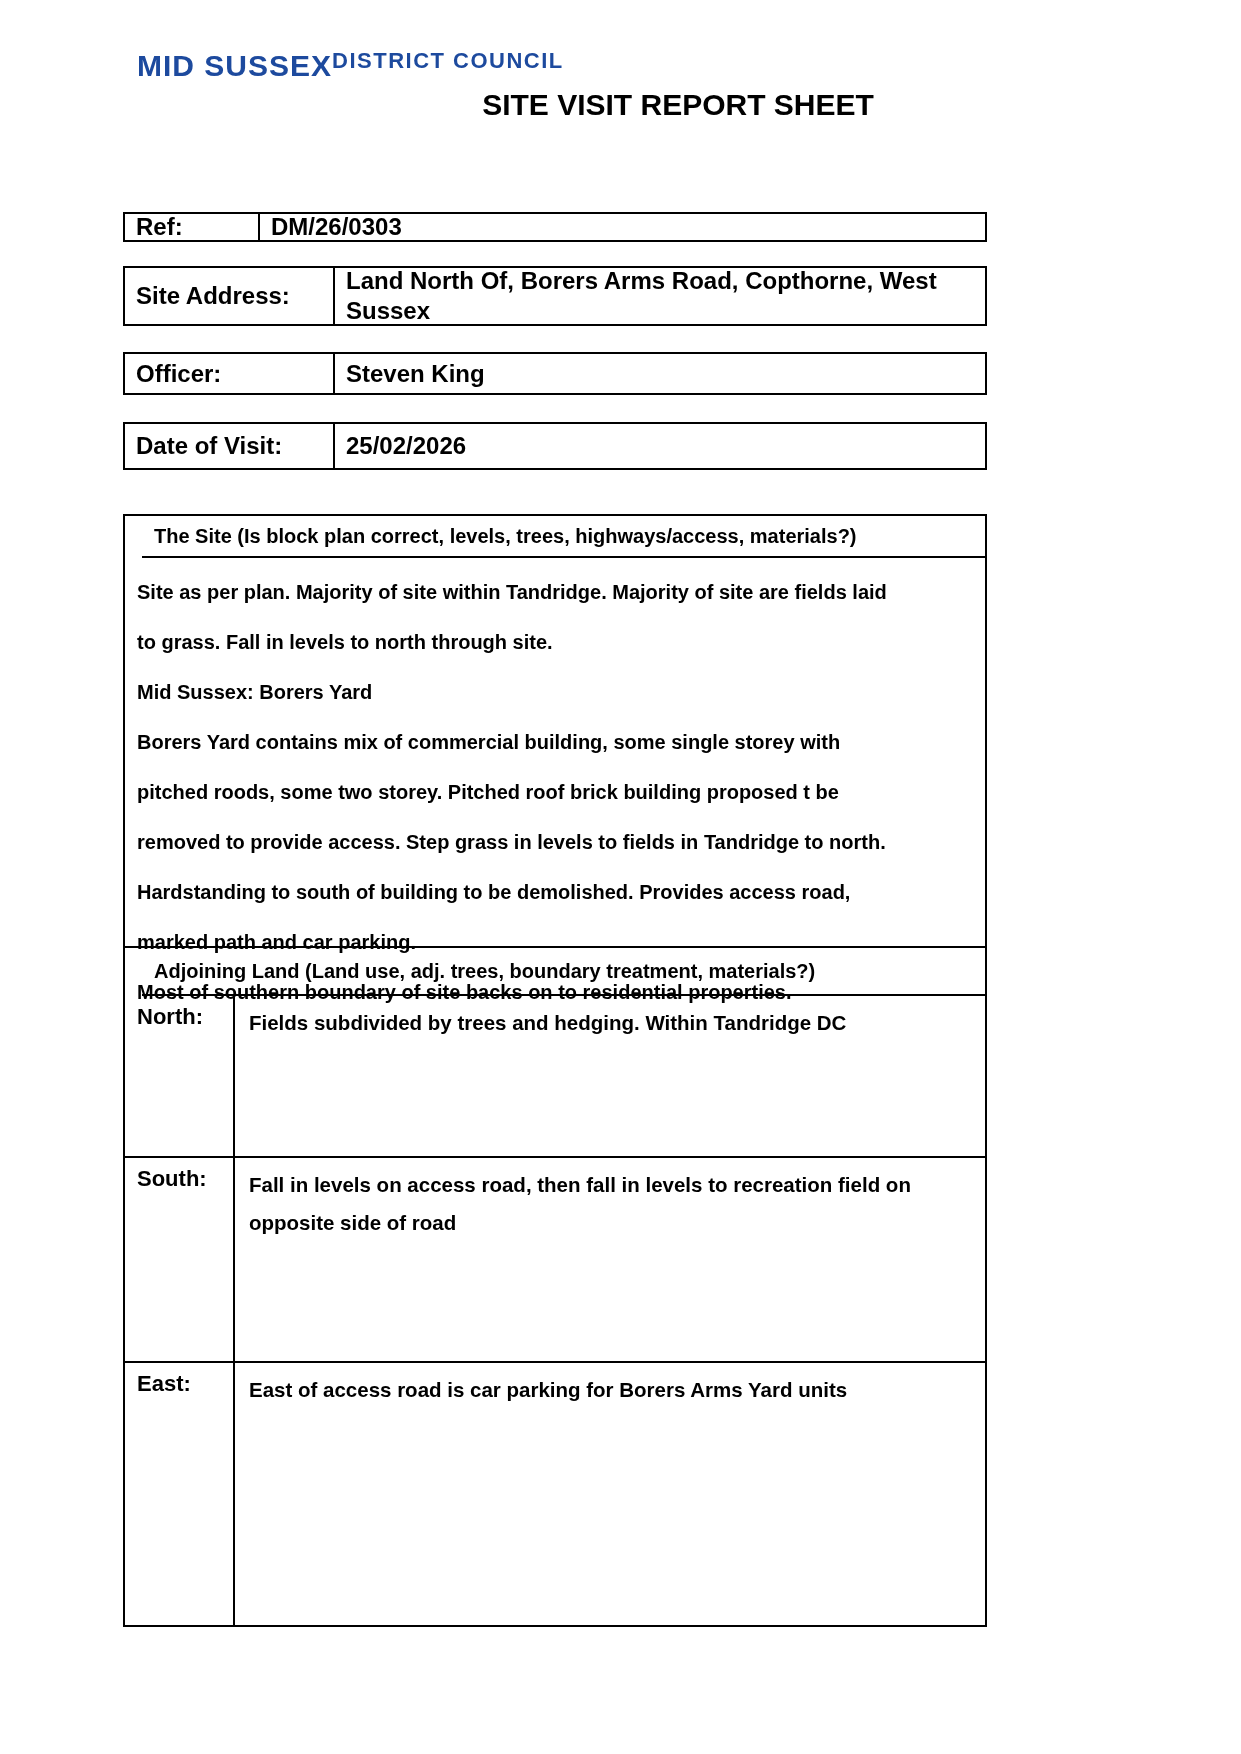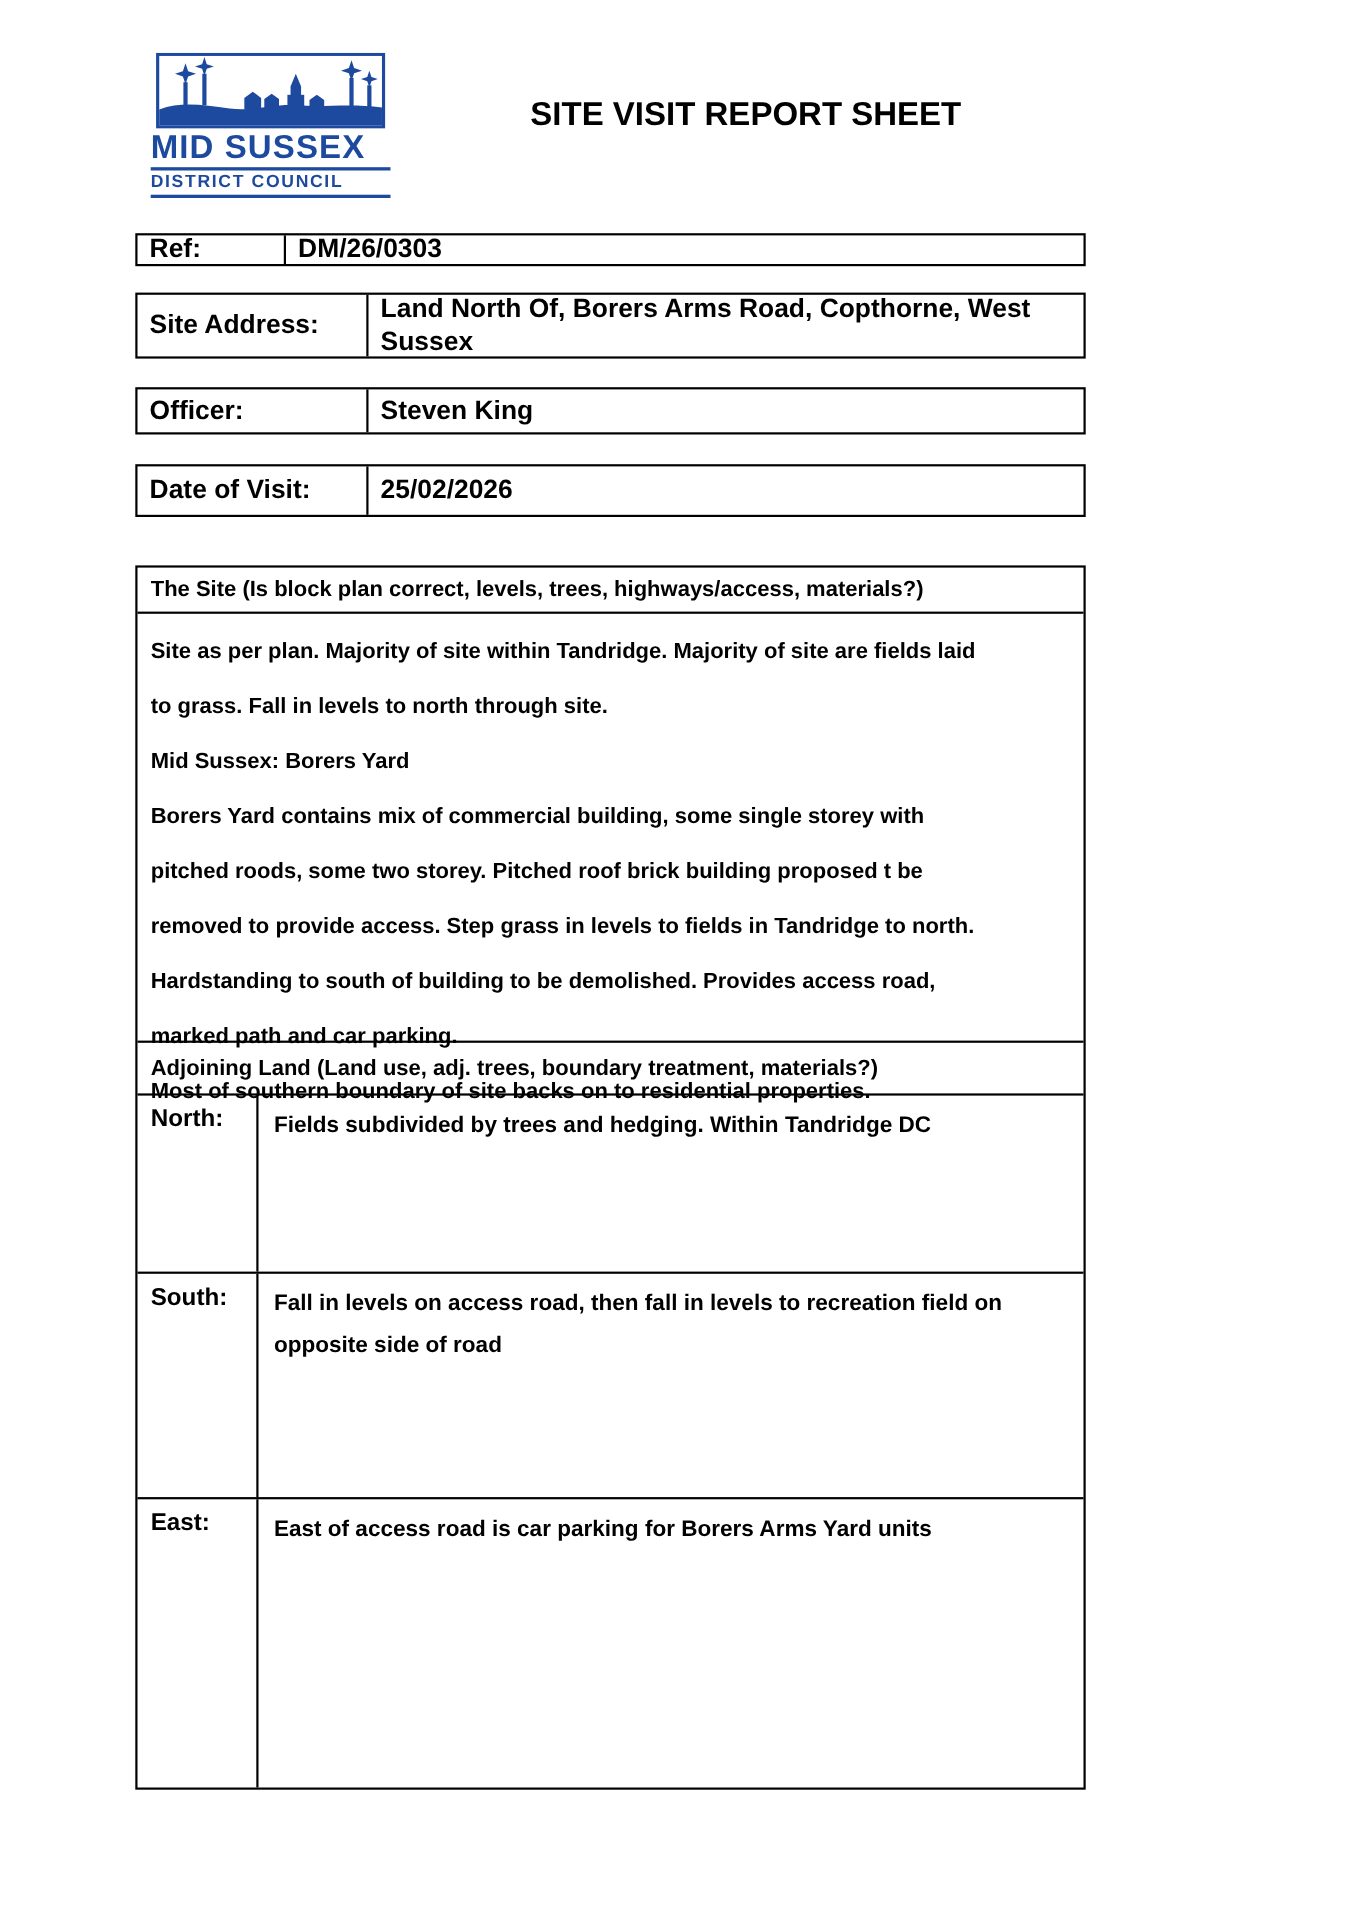--- a/index.html
+++ b/index.html
@@ -7,45 +7,45 @@
   .page {
     width: 1241px; height: 1754px; background: #fff; position: relative; overflow: hidden;
     font-family: "Liberation Sans", "DejaVu Sans", sans-serif;
     font-weight: 700; color: #000;
     padding: 48px 0 0 123px;
   }
   :root { --brand: #1d4a9e; }
 
   
   .header-row { display: flex; width: 864px; height: 134px; margin-left: 14px; margin-bottom: 30px; }
-  .logo { flex: 0 0 218px; width: 218px; display: flex; flex-direction: column; }
+  .logo { flex: 0 0 218px; width: 218px; display: flex; flex-direction: row; }
   .brand-fill { fill: var(--brand); }
   .brand-stroke { stroke: var(--brand); fill: #fff; }
   .logo-name { color: var(--brand); font-size: 30px; letter-spacing: 1px; line-height: 1.05; margin-top: 2px; white-space: nowrap; }
   .logo-rule { height: 3px; background: var(--brand); margin: 2px 0; }
-  .logo-subtitle { color: var(--brand); font-size: 16px; letter-spacing: 1.5px; white-space: nowrap; }
+  .logo-subtitle { color: var(--brand); font-size: 22px; letter-spacing: 1.5px; white-space: nowrap; }
   .title-wrap { flex: 1; display: flex; justify-content: center; align-items: flex-start; padding-top: 40px; }
   .title { font-size: 30px; font-weight: 700; white-space: nowrap; }
 
   
   .field-row { display: flex; width: 864px; border: 2px solid #000; align-items: stretch; }
   .row-ref { height: 30px; margin-bottom: 24px; }
   .row-sa { height: 60px; margin-bottom: 26px; }
   .row-officer { height: 43px; margin-bottom: 27px; }
   .row-date { height: 48px; margin-bottom: 44px; }
   .cell { display: flex; align-items: center; padding: 0 11px; font-size: 24px; line-height: 1.25; }
   .label { border-right: 2px solid #000; }
   .w-ref { flex: 0 0 135px; padding-left: 11px; }
   .w-std { flex: 0 0 210px; }
   .value { flex: 1; }
   .sa-text { max-width: 600px; display: inline-block; }
 
   
   .big-box { width: 864px; border: 2px solid #000; }
-  .section-heading { font-size: 20px; padding: 0 12px; display: flex; align-items: center; border-bottom: 2px solid #000; }
+  .section-heading { font-size: 20px; padding: 0 12px; display: flex; align-items: center; border-bottom: 2px solid #000; margin-left: 17px; }
   .sh1 { height: 42px; }
   .sh2 { height: 48px; }
   .site-body { height: 390px; padding: 9px 12px 0; border-bottom: 2px solid #000; }
   .site-line { height: 50px; display: flex; align-items: center; font-size: 20px; white-space: nowrap; }
   .adj-row { display: flex; border-bottom: 2px solid #000; align-items: stretch; }
   .row-north { height: 162px; }
   .row-south { height: 205px; }
   .row-east { height: 262px; border-bottom: none; }
   .adj-label { flex: 0 0 110px; border-right: 2px solid #000; padding: 8px 0 0 12px; font-size: 22px; }
   .adj-text { flex: 1; padding: 8px 14px 0; font-size: 20.5px; line-height: 1.85; }

